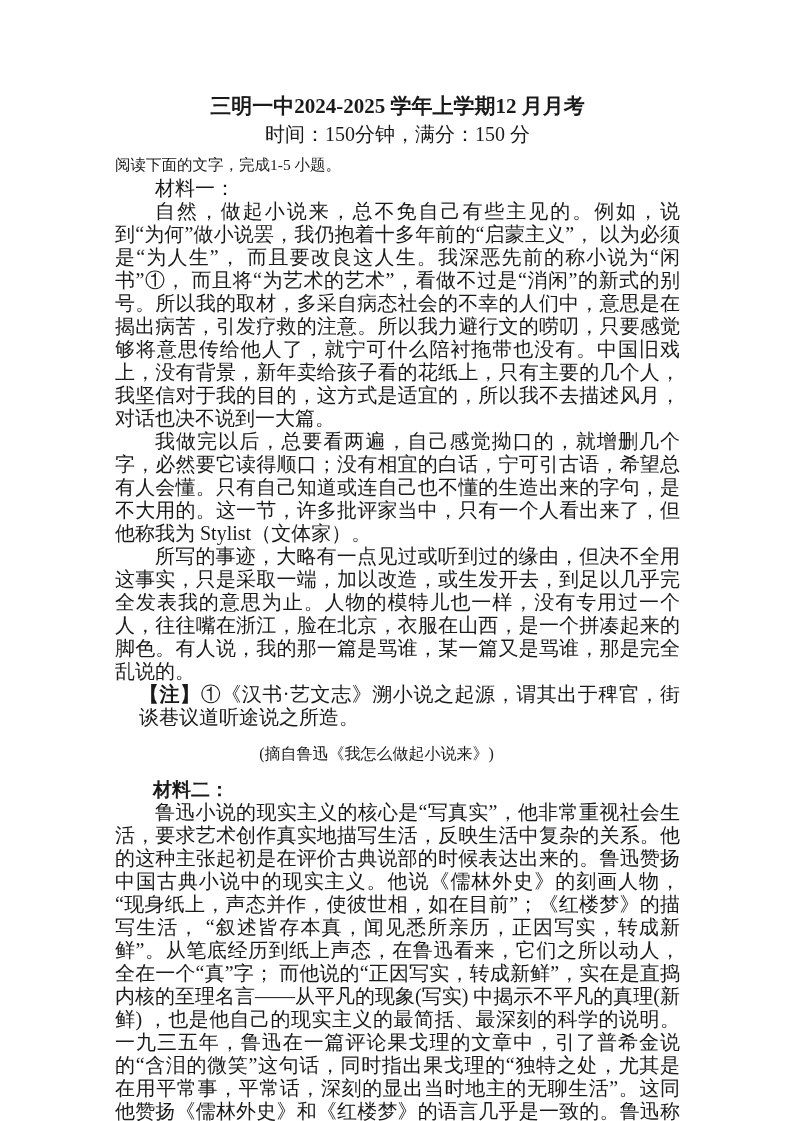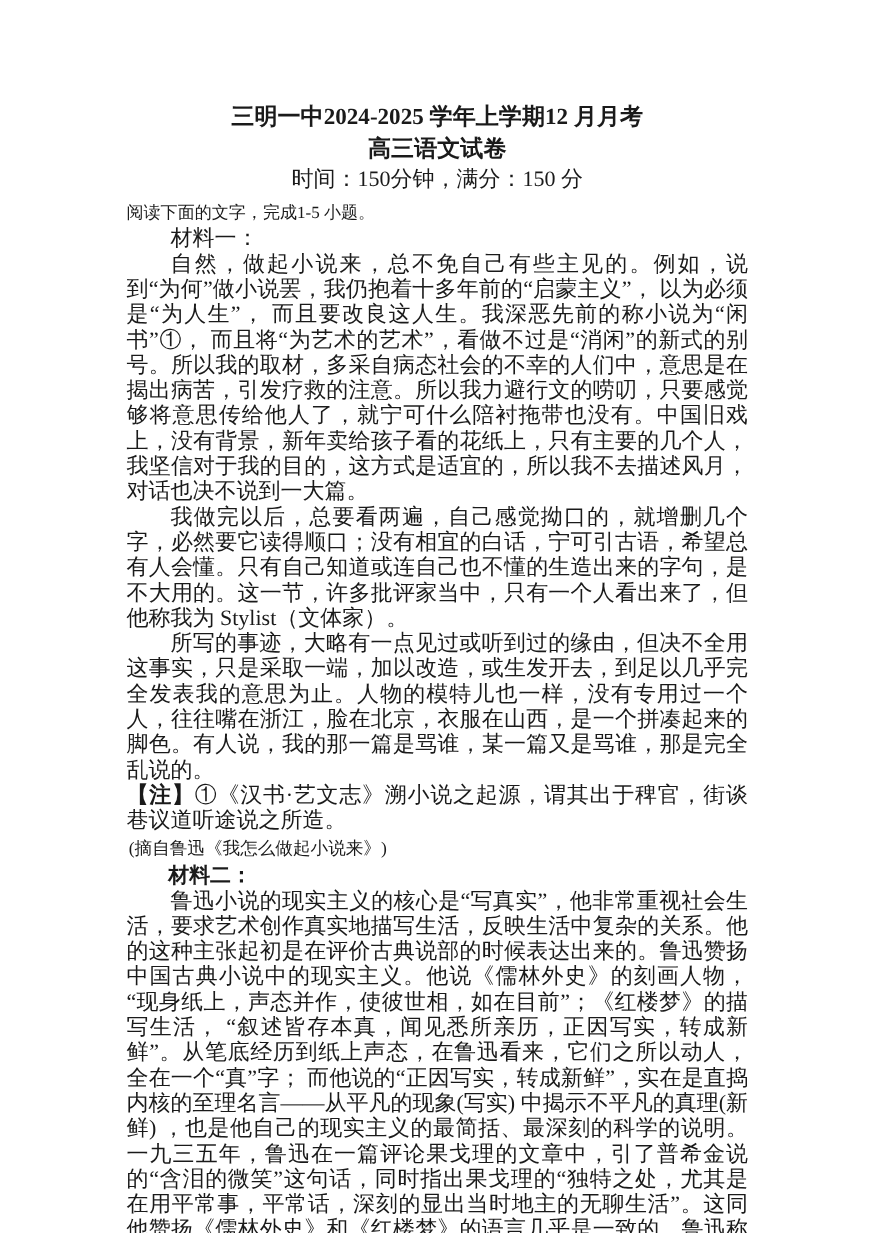--- a/index.html
+++ b/index.html
@@ -41,43 +41,43 @@
   }
   .para {
     font-size: 20px;
     line-height: 23px;
     margin: 0;
     text-align: justify;
     text-indent: 2em;
   }
   .para.no-indent {
     text-indent: 0;
+    margin-left: 24px;
   }
   .bold {
     font-weight: bold;
   }
   .source {
     font-size: 16px;
     line-height: 23px;
-    margin: 2px;
-    text-align: left;
+    margin: 13px;
+    text-align: center;
     padding-right: 42px;
   }
   .label-small {
     font-size: 19px;
   }
 </style>
 </head>
 <body>
 
 <div class="page">
 
   <h1 class="title">三明一中2024-2025 学年上学期12 月月考</h1>
 
-  <h2 class="subtitle">高三语文试卷</h2>
 
   <div class="meta">时间：150分钟，满分：150 分</div>
 
 
 
   <div class="heading">阅读下面的文字，完成1-5 小题。</div>
 
   <p class="para">材料一：</p>
 
   <p class="para">自然，做起小说来，总不免自己有些主见的。例如，说到“为何”做小说罢，我仍抱着十多年前的“启蒙主义”， 以为必须是“为人生”， 而且要改良这人生。我深恶先前的称小说为“闲书”①， 而且将“为艺术的艺术”，看做不过是“消闲”的新式的别号。所以我的取材，多采自病态社会的不幸的人们中，意思是在揭出病苦，引发疗救的注意。所以我力避行文的唠叨，只要感觉够将意思传给他人了，就宁可什么陪衬拖带也没有。中国旧戏上，没有背景，新年卖给孩子看的花纸上，只有主要的几个人，我坚信对于我的目的，这方式是适宜的，所以我不去描述风月，对话也决不说到一大篇。</p>

